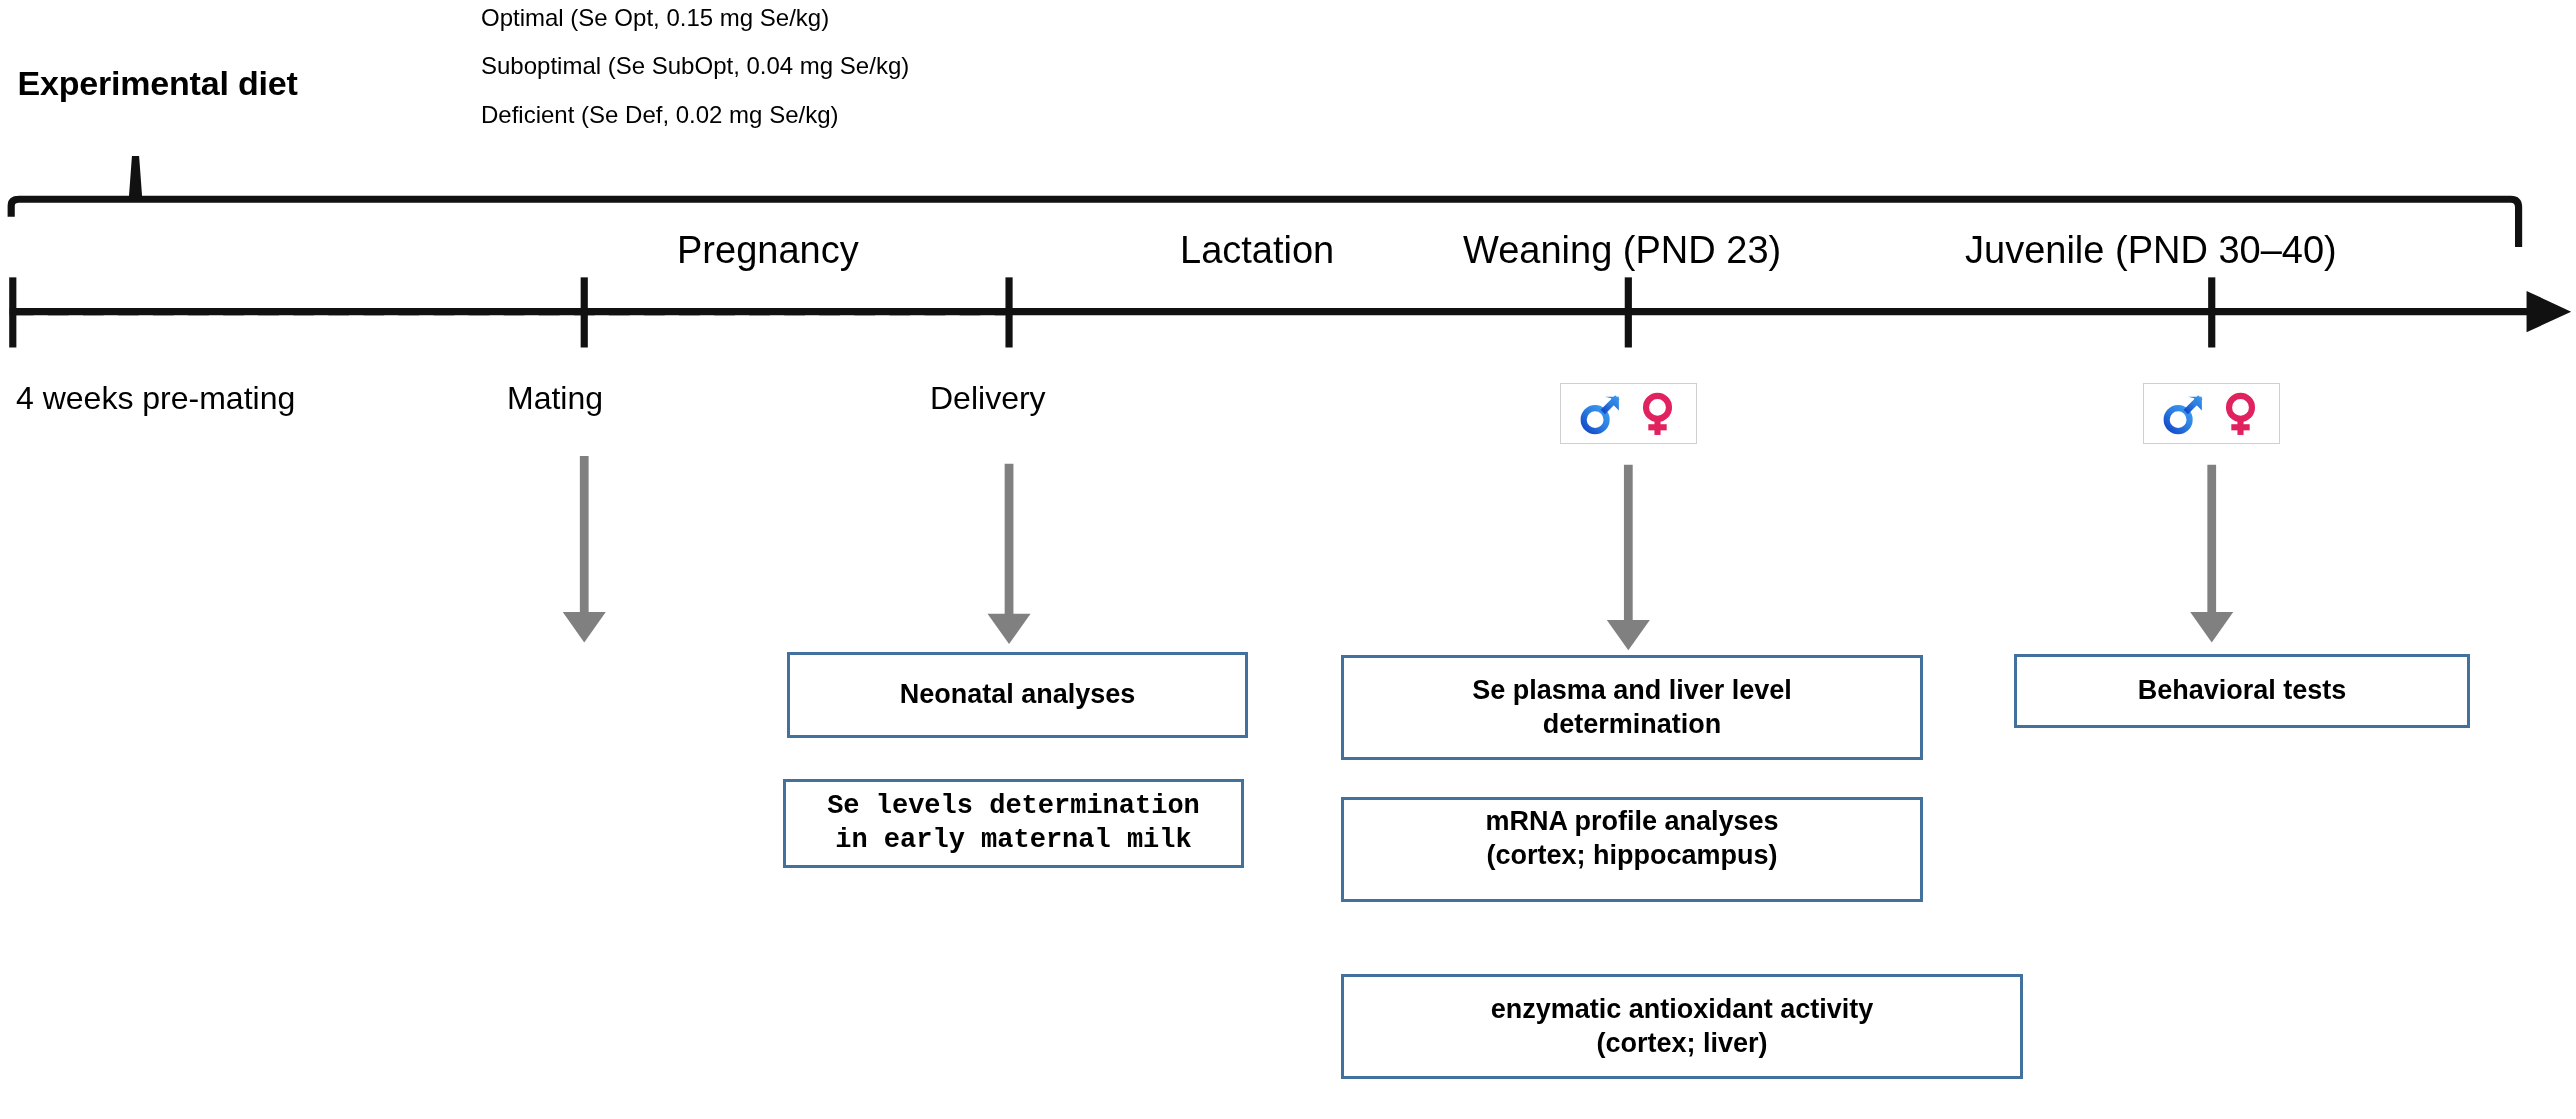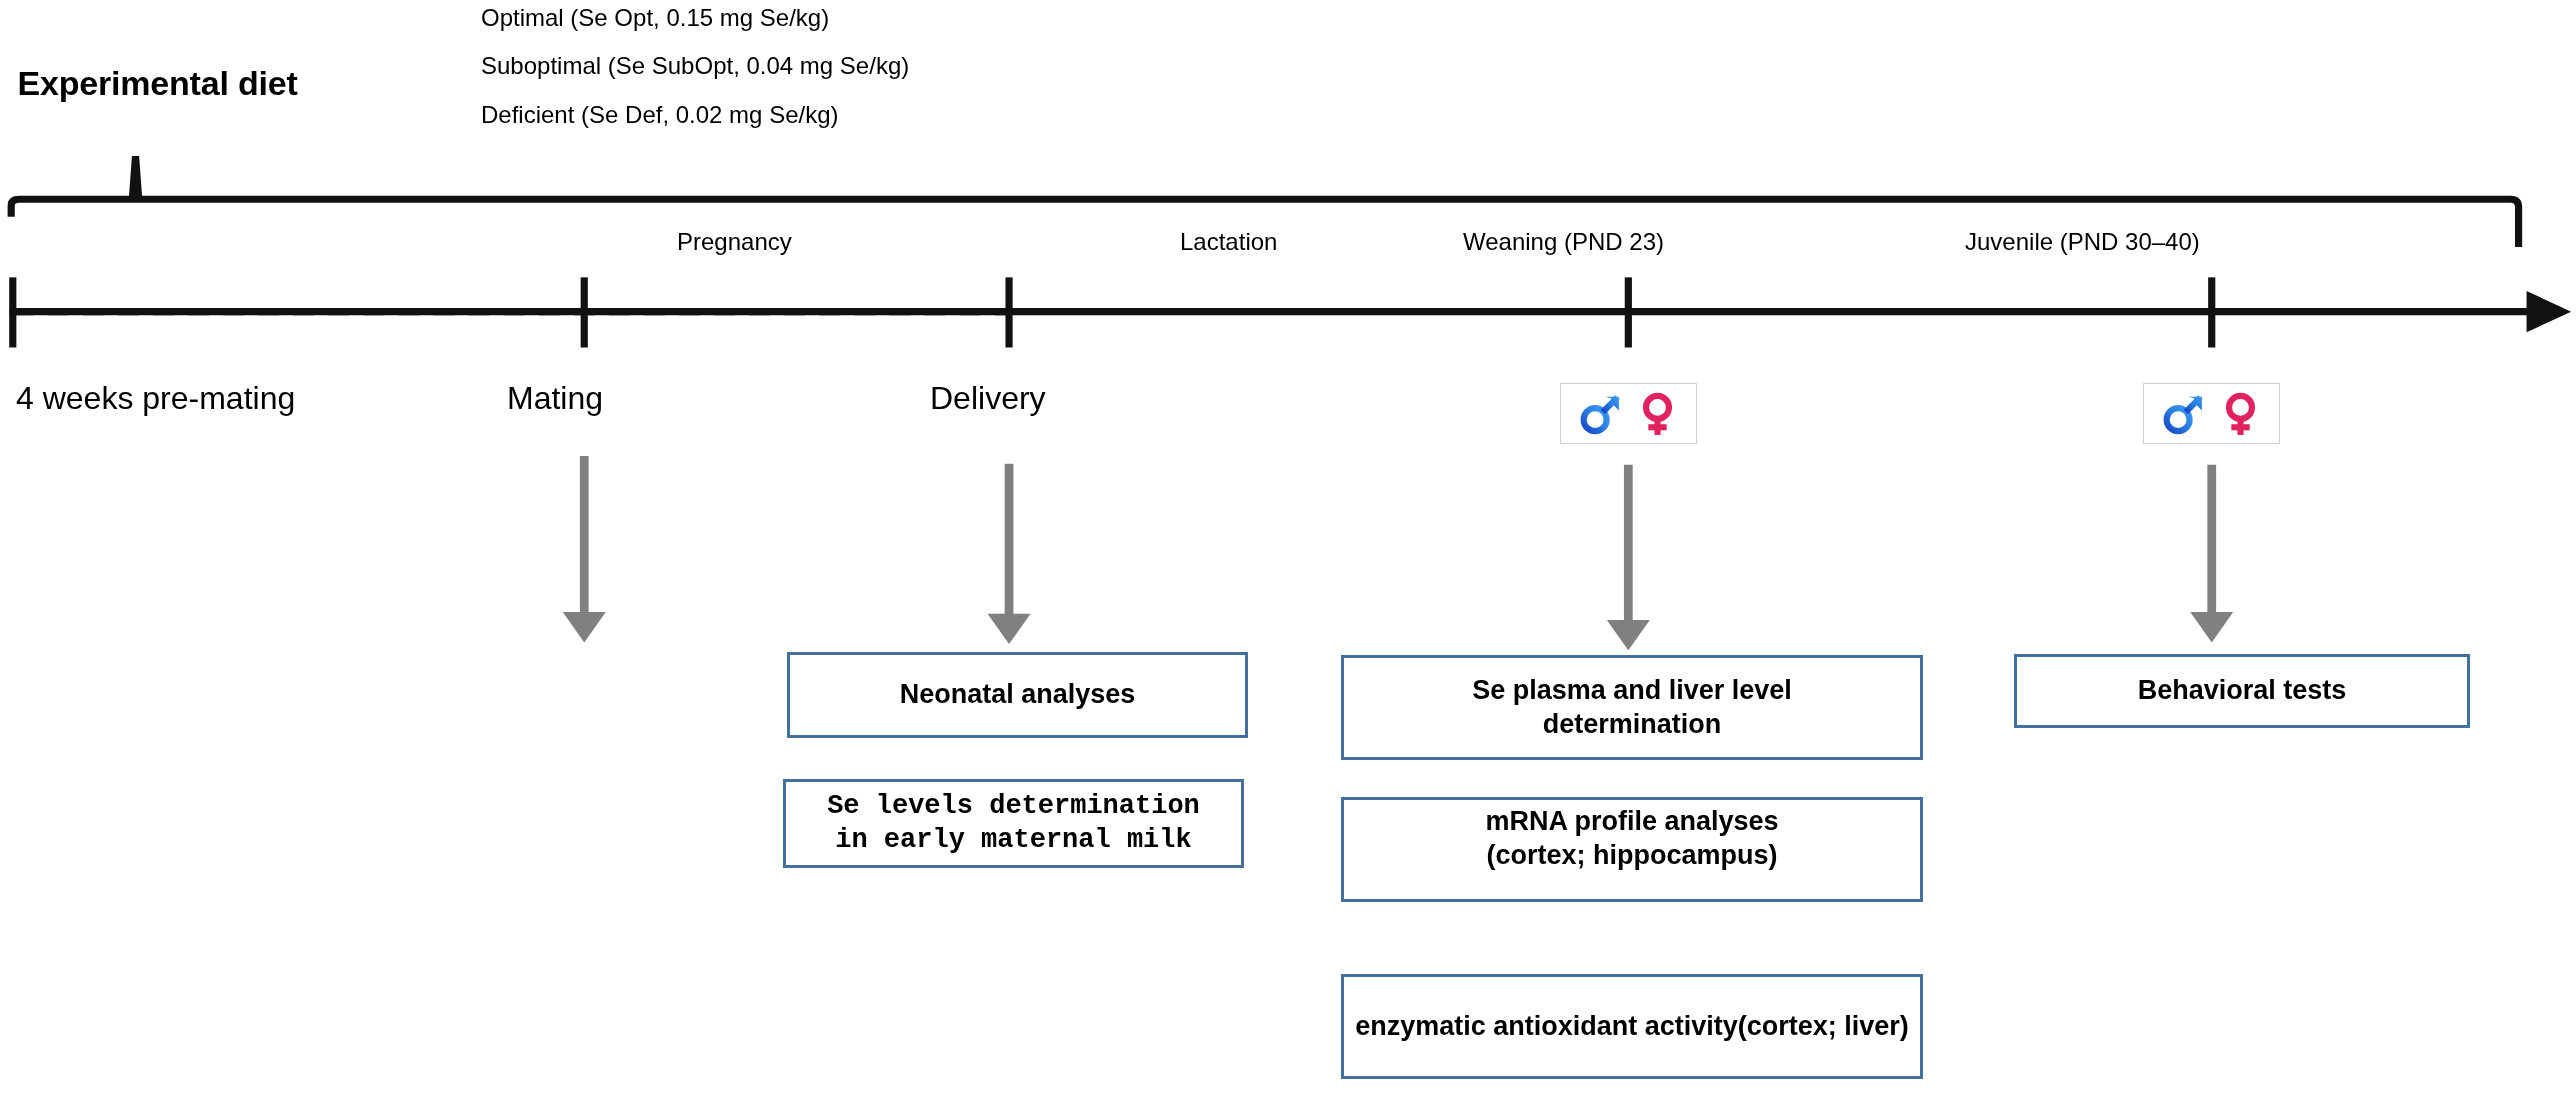--- a/index.html
+++ b/index.html
@@ -13,21 +13,21 @@
   .canvas{position:absolute;inset:0;}
   svg.layer{position:absolute;left:0;top:0;width:2576px;height:1119px;pointer-events:none;}
 
   .txt{position:absolute;white-space:pre;line-height:1.12;}
 
   .diet-title{
     font-size:34px;font-weight:bold;letter-spacing:-0.2px;
   }
   .diet-line{font-size:24px;font-weight:normal;}
 
-  .phase-label{font-size:24px;}
+  .phase-label{font-size:38px;}
   .event-label{font-size:32px;}
 
   .sexbox{
     position:absolute;
     border:0.8px solid #cfcfcf;
     background:#ffffff;
     display:flex;align-items:center;justify-content:center;
     gap:8px;
     box-sizing:border-box;
   }
@@ -162,21 +162,21 @@
   <div class="obox" style="left:1341px;top:655px;width:582px;height:105px;flex-direction:column;justify-content:center;">
     <span>Se plasma and liver level</span>
     <span>determination</span>
   </div>
 
   <div class="obox" style="left:1341px;top:797px;width:582px;height:105px;flex-direction:column;justify-content:flex-start;">
     <span>mRNA profile analyses</span>
     <span>(cortex; hippocampus)</span>
   </div>
 
-  <div class="obox" style="left:1341px;top:974px;width:582px;height:105px;flex-direction:row;justify-content:center;align-items:center;">
+  <div class="obox" style="left:1341px;top:974px;width:682px;height:105px;flex-direction:column;justify-content:center;align-items:center;">
     <span>enzymatic antioxidant activity</span>
     <span>(cortex; liver)</span>
   </div>
 
   <div class="obox" style="left:2014px;top:654px;width:456px;height:74px;">
     <span>Behavioral tests</span>
   </div>
 
 </div>
 

